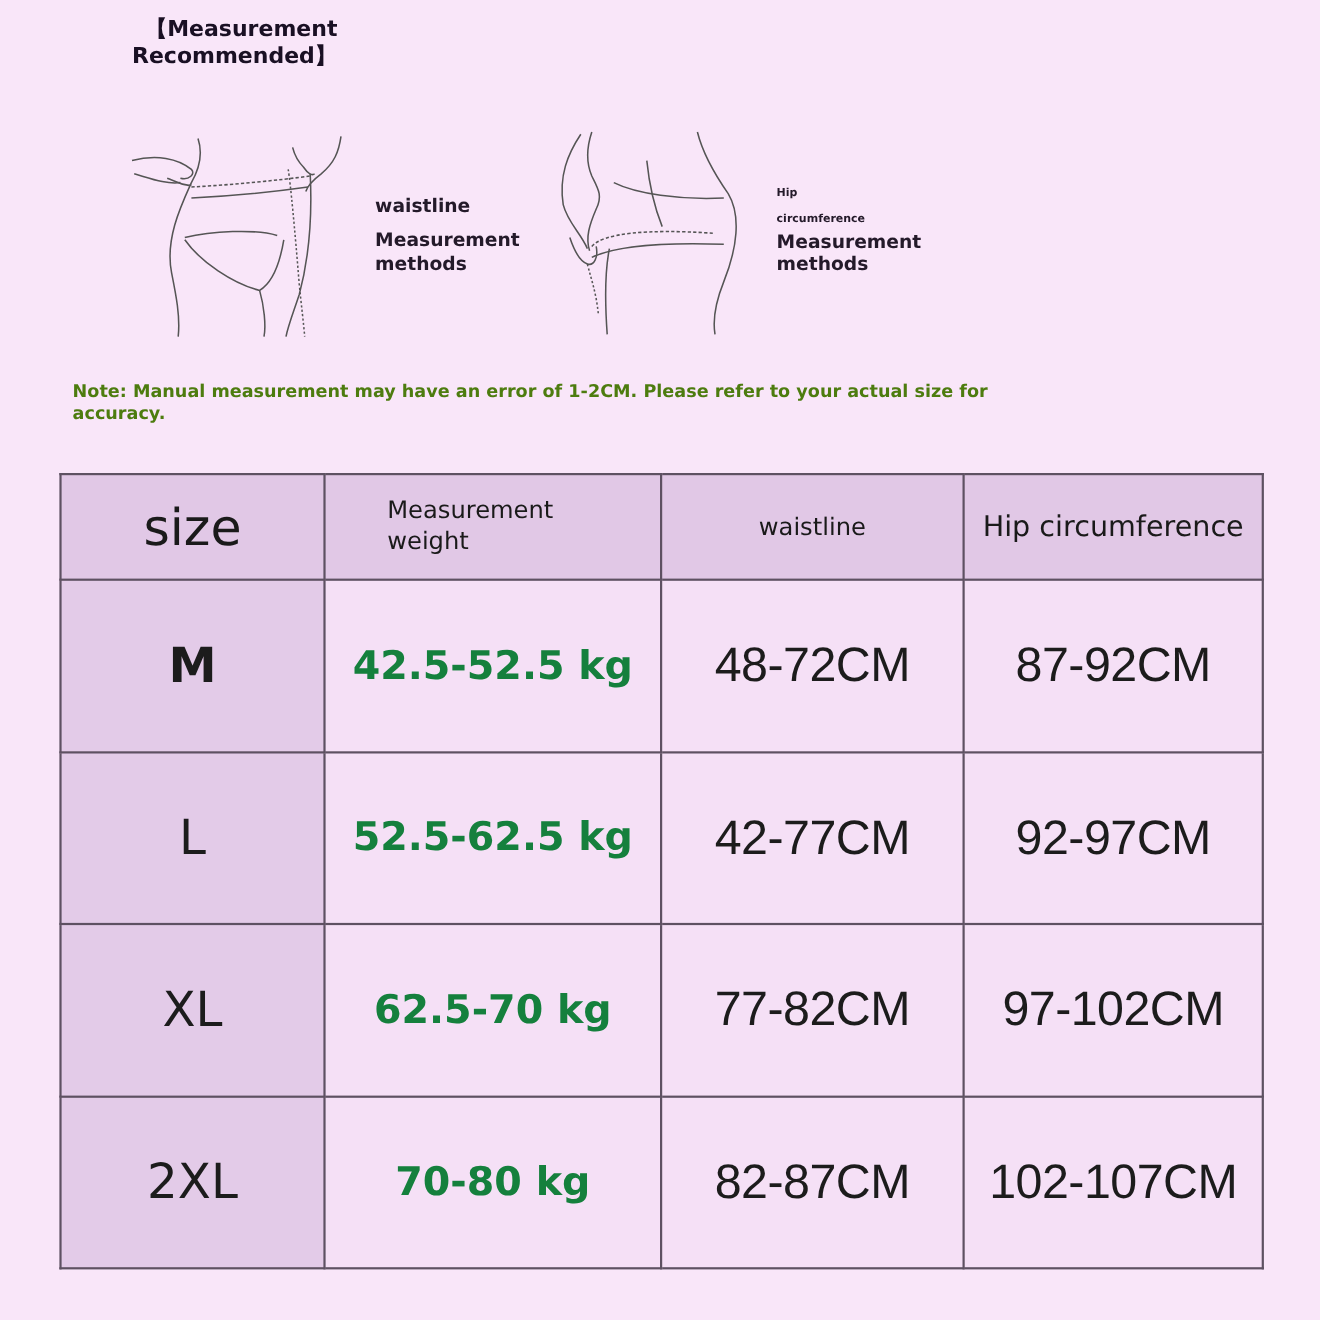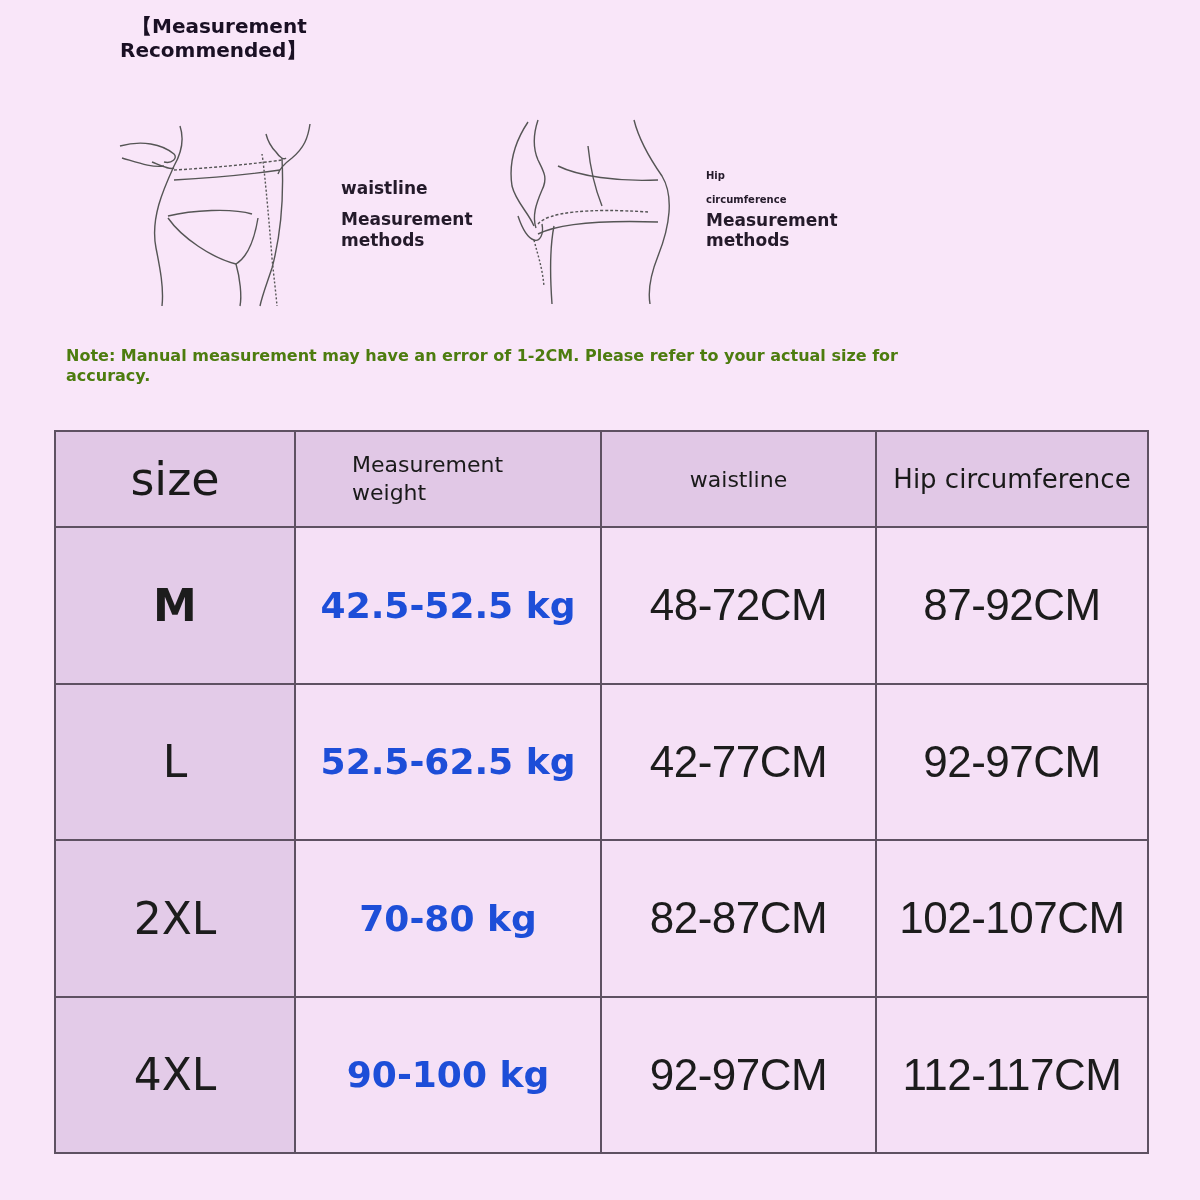--- a/index.html
+++ b/index.html
@@ -59,21 +59,21 @@
     .col3 { width: 275px; }
     .col4 { width: 272px; }
 
     th.h-size { font-size: 46px; text-align: center; }
     th.h-weight { font-size: 22px; text-align: left; padding-left: 56px; line-height: 28px; }
     th.h-waist { font-size: 22px; text-align: center; }
     th.h-hip { font-size: 26px; text-align: center; }
 
     td.size-col { text-align: center; font-size: 44px; color: #1c1c1c; }
     td.size-col.bold { font-weight: bold; }
-    td.weight { text-align: center; font-size: 36px; font-weight: bold; color: #1d4ed8; }
+    td.weight { text-align: center; font-size: 36px; font-weight: bold; color: #15803d; }
     td.cm { text-align: center; font-size: 44px; color: #1c1c1c; font-family: "Liberation Sans", sans-serif; letter-spacing: -0.5px; }
   </style>
 </head>
 <body>
 
 <div class="title">
   <span class="l1">【Measurement</span>
   <span class="l2">Recommended】</span>
 </div>
 
@@ -148,25 +148,25 @@
       <td class="cm">48-72CM</td>
       <td class="cm">87-92CM</td>
     </tr>
     <tr>
       <td class="size-col">L</td>
       <td class="weight">52.5-62.5 kg</td>
       <td class="cm">42-77CM</td>
       <td class="cm">92-97CM</td>
     </tr>
     <tr>
+      <td class="size-col">XL</td>
+      <td class="weight">62.5-70 kg</td>
+      <td class="cm">77-82CM</td>
+      <td class="cm">97-102CM</td>
+    </tr>
+    <tr>
       <td class="size-col">2XL</td>
       <td class="weight">70-80 kg</td>
       <td class="cm">82-87CM</td>
       <td class="cm">102-107CM</td>
     </tr>
-    <tr>
-      <td class="size-col">4XL</td>
-      <td class="weight">90-100 kg</td>
-      <td class="cm">92-97CM</td>
-      <td class="cm">112-117CM</td>
-    </tr>
   </tbody>
 </table>
 
 </body></html>

